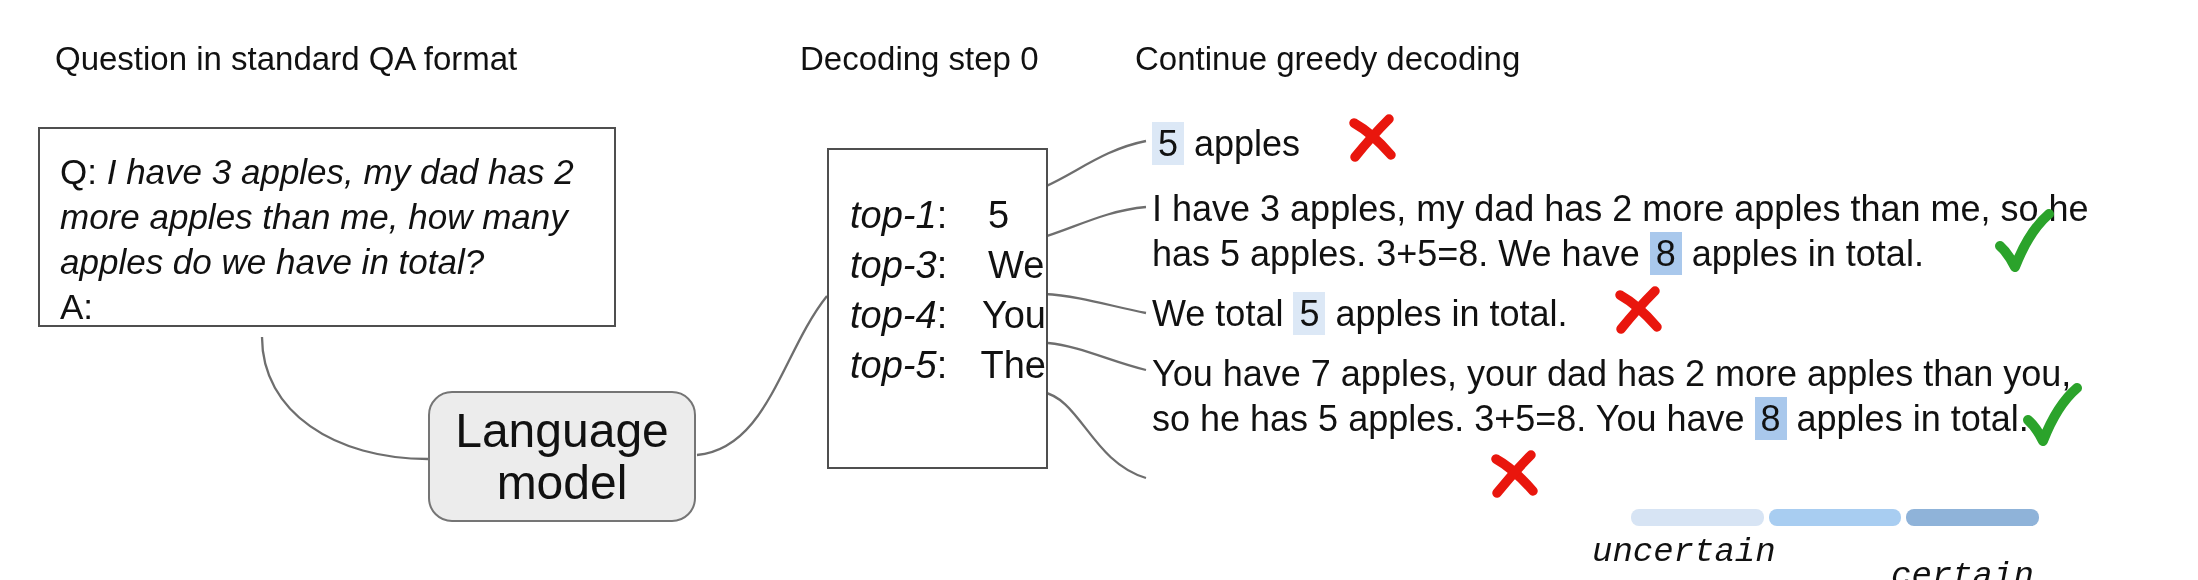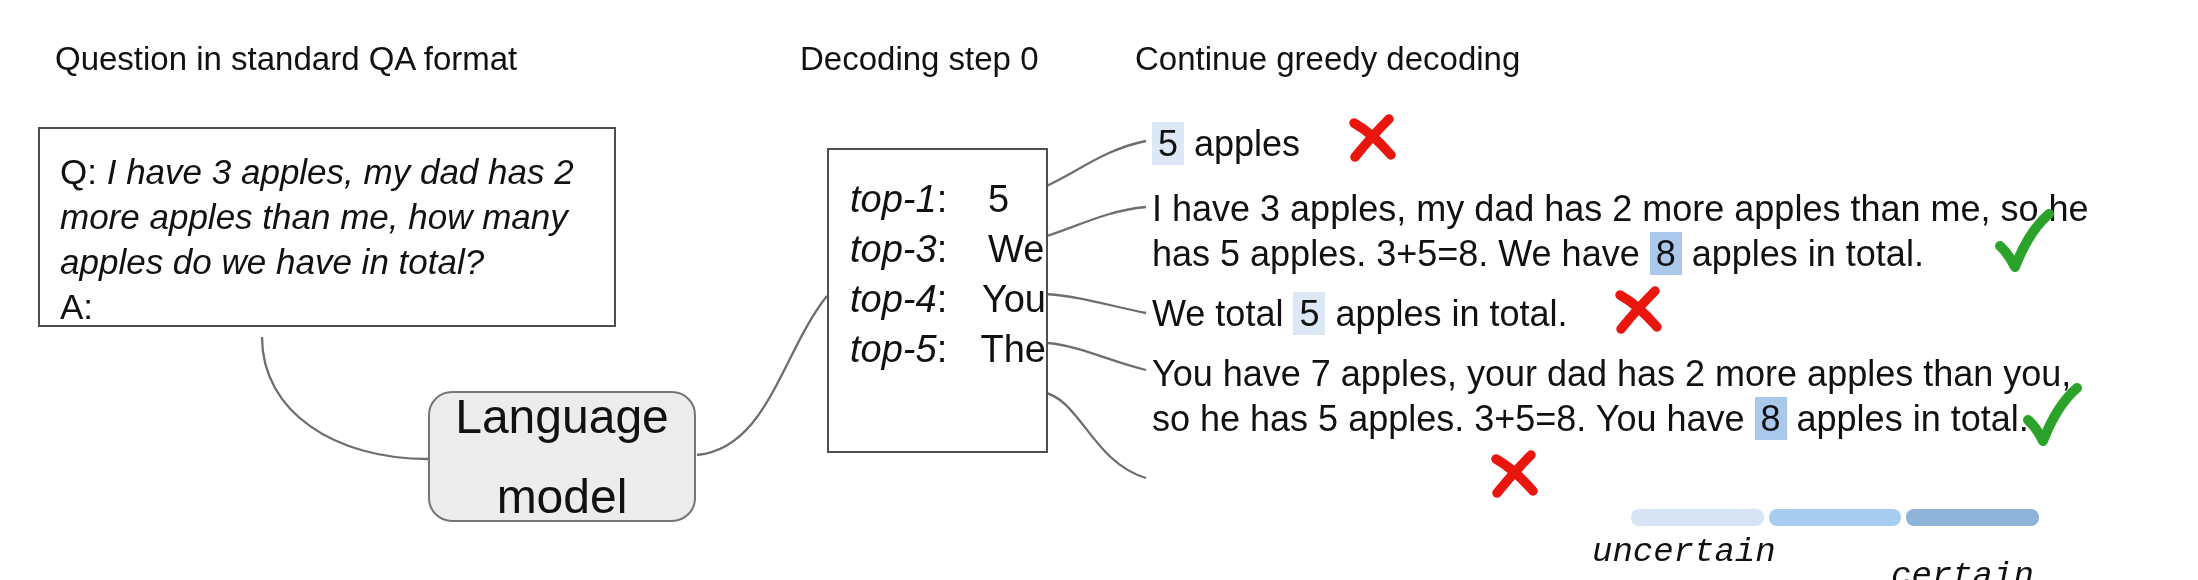--- a/index.html
+++ b/index.html
@@ -18,28 +18,28 @@
     left:38px;top:127px;width:536px;height:168px;
     border:2px solid #4f4f4f;background:#fff;
     padding:20px 18px 8px 20px;
     font-size:35px;line-height:45px;
   }
 
   .lm-box{
     left:428px;top:391px;width:264px;height:127px;
     background:#ececec;border:2.5px solid #757575;border-radius:24px;
     display:flex;align-items:center;justify-content:center;text-align:center;
-    font-size:48px;line-height:80px;
+    font-size:48px;line-height:52px;
   }
   .lm-box .lbl{width:220px;}
 
   .dec-box{
     left:827px;top:148px;width:217px;height:277px;
     border:2px solid #4f4f4f;background:#fff;
-    padding-top:24px;box-sizing:content-box;
+    padding-top:40px;box-sizing:content-box;
   }
   .dec-row{display:flex;height:50px;align-items:center;padding-left:21px;font-size:38px;}
   .rank-wrap{width:138px;}
   .tok{white-space:pre;}
 
   .cont{
     left:1152px;font-size:36px;line-height:45px;white-space:nowrap;
   }
   .c1{top:121px;} .c2{top:186px;} .c3{top:291px;} .c4{top:351px;} .c5{top:457px;}
   .hl{padding:1px 6px;}

